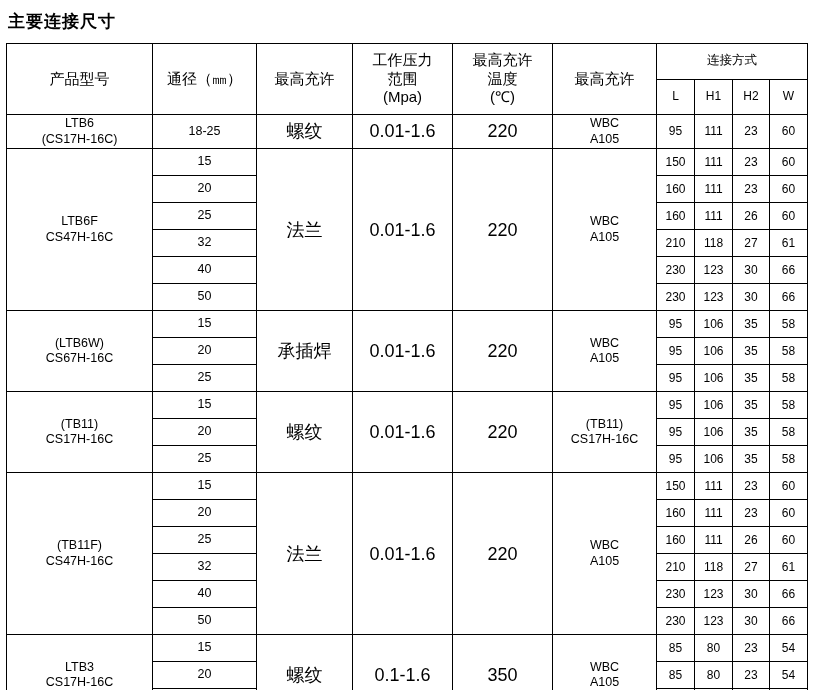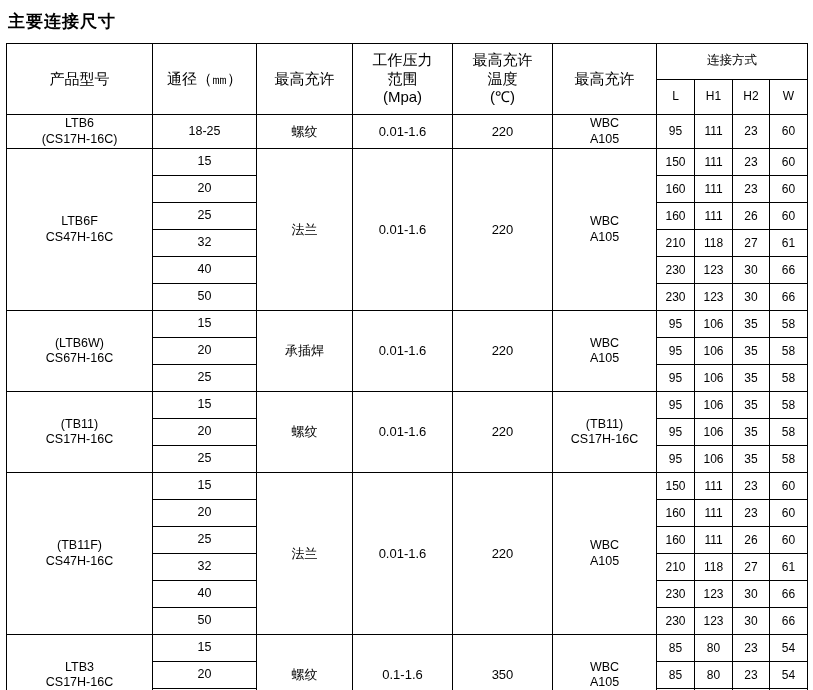--- a/index.html
+++ b/index.html
@@ -61,21 +61,21 @@
     line-height: 1.9;
   }
   .mat-cell .ln { display: block; }
   .mat-cell {
     font-size: 12.5px;
     line-height: 2.0;
     margin-top: 24px;
   }
   .bore-cell { height: 24px; font-size: 12.5px; }
   .dim-val { font-size: 12px; }
-  .mid-cell { font-size: 13px; }
+  .mid-cell { font-size: 18px; }
   
   col.c-model { width: 146px; }
   col.c-bore  { width: 104px; }
   col.c-conn  { width: 96px; }
   col.c-press { width: 100px; }
   col.c-temp  { width: 100px; }
   col.c-mat   { width: 104px; }
   col.c-l     { width: 38px; }
   col.c-h1    { width: 38px; }
   col.c-h2    { width: 37px; }

